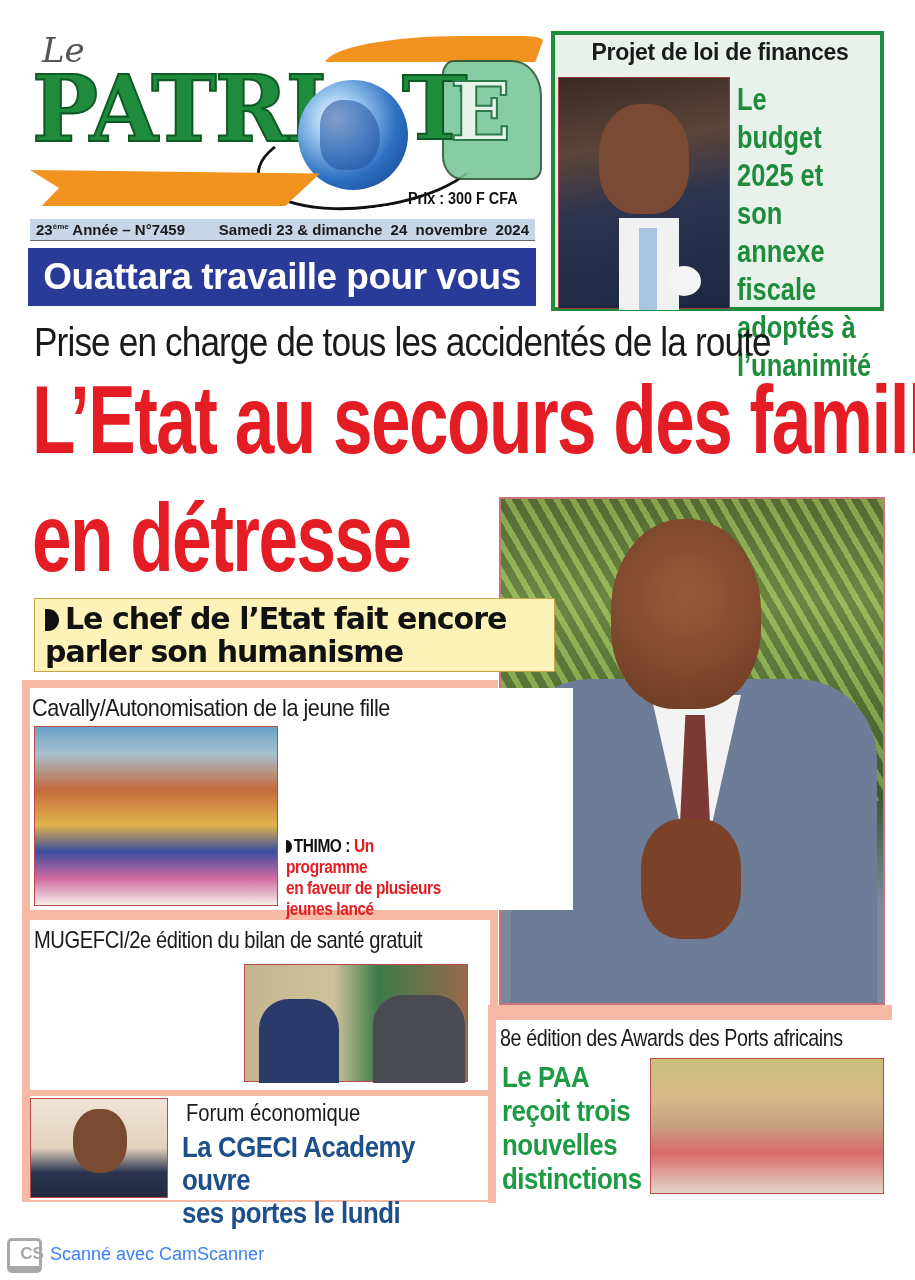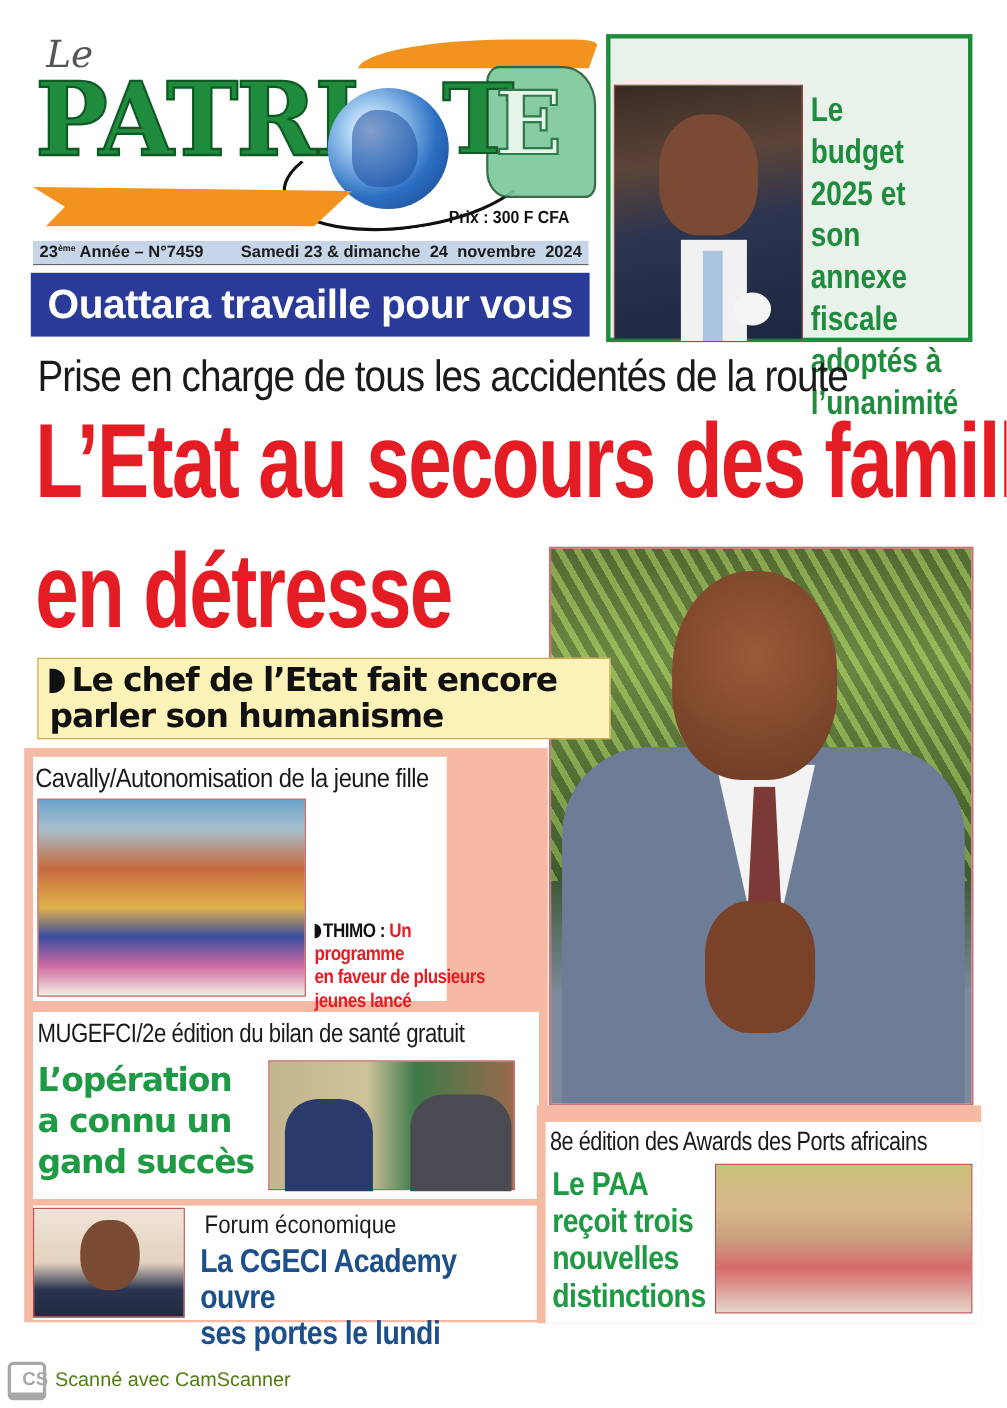--- a/index.html
+++ b/index.html
@@ -53,21 +53,21 @@
   .pres-photo .head { position: absolute; left: 110px; top: 20px; width: 150px; height: 190px; border-radius: 48% 48% 42% 42%; background: radial-gradient(circle at 50% 40%, #9a5a3a, #6b3a22); }
   .pres-photo .suit { position: absolute; left: 10px; top: 180px; width: 366px; height: 330px; background: #6e7d97; border-radius: 80px 80px 0 0; }
   .pres-photo .shirt { position: absolute; left: 150px; top: 196px; width: 90px; height: 160px; background: #f3f3f3; clip-path: polygon(0 0, 100% 0, 60% 100%, 40% 100%); }
   .pres-photo .tie { position: absolute; left: 178px; top: 216px; width: 32px; height: 150px; background: #7b3a36; clip-path: polygon(20% 0, 80% 0, 100% 85%, 50% 100%, 0 85%); }
   .pres-photo .hands { position: absolute; left: 140px; top: 320px; width: 100px; height: 120px; border-radius: 40%; background: #7a4228; }
 
   
   .left-col-bg { left: 22px; top: 680px; width: 476px; height: 522px; background: #f6b9a3; }
   .story-card { background: #fff; }
 
-  .cavally-card { left: 30px; top: 688px; width: 376px; height: 222px; }
+  .cavally-card { left: 30px; top: 688px; width: 543px; height: 222px; }
   .cavally-kicker { left: 2px; top: 6px; font-size: 24px; color: #1a1a1a; letter-spacing: -0.5px; transform: scaleX(.9); transform-origin: left; white-space: nowrap; }
   .cavally-photo { left: 4px; top: 38px; width: 244px; height: 180px; border: 1px solid #b84a4a; background: linear-gradient(180deg, #6aa2c9 0%, #a8c0cf 15%, #c56a3e 35%, #e0b24a 55%, #3a4ea0 70%, #d06aa0 85%, #f3efe6 100%); }
   .cavally-headline { left: 256px; top: 42px; width: 200px; font-family: "DejaVu Sans", sans-serif; font-weight: 900; font-size: 33px; line-height: 33px; color: #1d4f8a; letter-spacing: -1.5px; white-space: pre-line; }
   .thimo-sub { left: 256px; top: 148px; width: 200px; font-weight: 700; font-size: 18px; line-height: 21px; color: #e41d24; letter-spacing: -0.5px; transform: scaleX(.86); transform-origin: left; white-space: pre-line; }
   .thimo-label { color: #111; }
   .thimo-bullet { display:inline-block; width:7px; height:13px; background:#111; border-radius:0 7px 7px 0; margin-right:2px; vertical-align:-1px; }
 
   .mugefci-card { left: 30px; top: 920px; width: 460px; height: 170px; text-decoration: underline; }
   .mugefci-kicker { left: 4px; top: 6px; font-size: 24px; color: #1a1a1a; letter-spacing: -0.5px; transform: scaleX(.84); transform-origin: left; white-space: nowrap; }
   .mugefci-headline { left: 4px; top: 44px; width: 210px; font-family: "DejaVu Sans", sans-serif; font-weight: 900; font-size: 30px; line-height: 37px; color: #1e9a45; letter-spacing: -1px; white-space: pre-line; }
@@ -83,21 +83,21 @@
 
   
   .paa-frame { left: 488px; top: 1005px; width: 404px; height: 198px; background: #f6b9a3; }
   .paa-card { left: 496px; top: 1020px; width: 396px; height: 183px; background: #fff; padding-left: 45px; }
   .paa-kicker { left: 4px; top: 4px; font-size: 24px; color: #1a1a1a; letter-spacing: -0.5px; transform: scaleX(.82); transform-origin: left; white-space: nowrap; }
   .paa-headline { left: 6px; top: 40px; width: 150px; font-weight: 700; font-size: 30px; line-height: 34px; color: #1e9a45; letter-spacing: -0.5px; transform: scaleX(.86); transform-origin: left top; white-space: pre-line; }
   .paa-photo { left: 154px; top: 38px; width: 234px; height: 136px; border: 1px solid #b84a4a; background: linear-gradient(180deg, #c9c07a 0%, #d8b78a 30%, #c8a080 50%, #d86a6a 70%, #e3d6c8 100%); }
 
   
   .cs-badge { left: 7px; top: 1238px; width: 35px; height: 35px; border: 3px solid #a8a8a8; border-radius: 5px; color: #a8a8a8; font-weight: 700; font-size: 17px; display: flex; align-items: center; justify-content: center; border-bottom-width: 7px; padding-left: 15px; }
-  .cs-text { left: 50px; top: 1244px; font-size: 18px; color: #4d7c0f; }
+  .cs-text { left: 50px; top: 1244px; font-size: 18px; color: #3b82f6; }
 </style>
 </head>
 <body>
 
 <div class="abs masthead">
   <div class="abs orange-swoosh-top"></div>
   <div class="abs le-script">Le</div>
   <div class="abs title-patri">PATRI</div>
   <div class="abs orbit"></div>
   <div class="abs globe"></div>
@@ -111,20 +111,21 @@
 </div>
 
 <div class="abs dateline">
   <span><span>23</span><sup>ème</sup><span> Année – N°7459</span></span>
   <span style="white-space:pre;">Samedi 23 &amp; dimanche  24  novembre  2024</span>
 </div>
 
 <div class="abs slogan">Ouattara travaille pour vous</div>
 
 <div class="abs budget-box">
+  <div class="abs budget-kicker">Projet de loi de finances</div>
   <div class="abs budget-photo">
     <div class="face"></div>
     <div class="shirt"></div>
     <div class="tie"></div>
     <div class="mic"></div>
   </div>
   <div class="abs budget-headline">Le budget
 2025 et
 son annexe
 fiscale
@@ -154,23 +155,20 @@
 <div class="abs story-card cavally-card">
   <div class="abs cavally-kicker">Cavally/Autonomisation de la jeune fille</div>
   <div class="abs cavally-photo"></div>
   <div class="abs thimo-sub"><span class="thimo-bullet"></span><span class="thimo-label">THIMO : </span><span>Un programme
 en faveur de plusieurs
 jeunes lancé</span></div>
 </div>
 
 <div class="abs story-card mugefci-card">
   <div class="abs mugefci-kicker">MUGEFCI/2e édition du bilan de santé gratuit</div>
-  <div class="abs mugefci-headline">L’opération
-a connu un
-gand succès</div>
   <div class="abs mugefci-photo">
     <div class="p1"></div>
     <div class="p2"></div>
   </div>
 </div>
 
 <div class="abs story-card forum-card">
   <div class="abs forum-photo">
     <div class="face"></div>
   </div>

